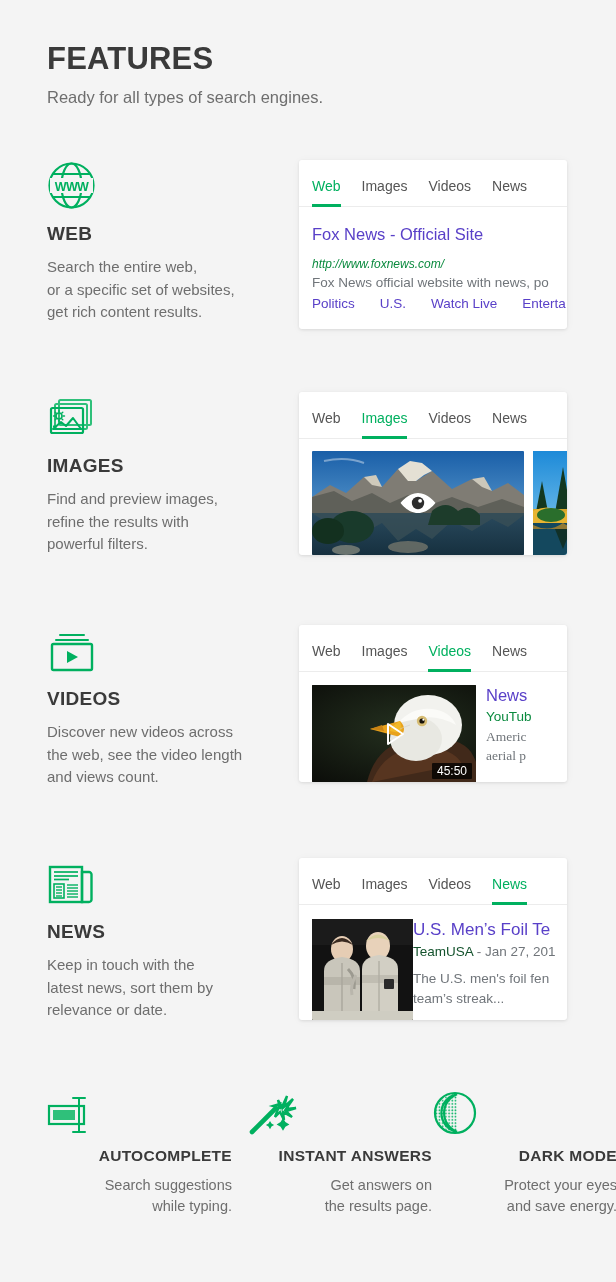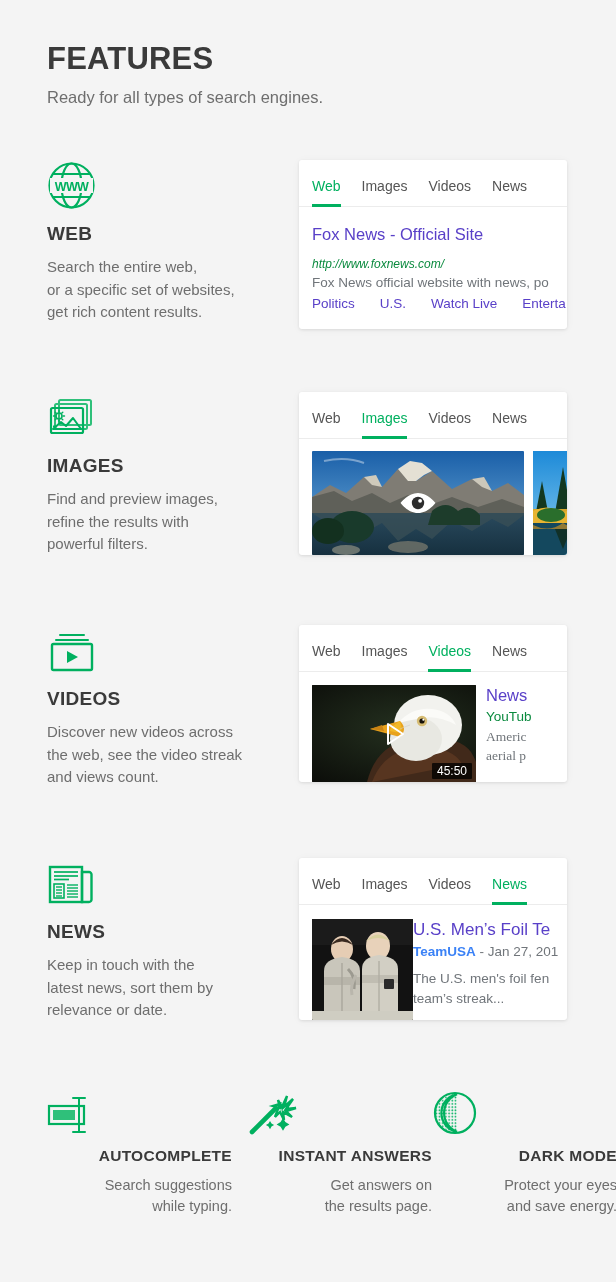--- a/index.html
+++ b/index.html
@@ -96,21 +96,21 @@
 
   
   .nrow { display: flex; padding: 14px 0 0 13px; }
   .nthumb {
     width: 101px; height: 101px; flex: 0 0 auto; position: relative;
     overflow: hidden; background: #151515; border-radius: 1px;
   }
   .nmeta { min-width: 0; }
   .nmeta .t { font-size: 17px; color: #5940c8; white-space: nowrap; line-height: 22px; }
   .nmeta .s { font-size: 13.5px; white-space: nowrap; margin-top: 3px; }
-  .nmeta .s b { color: #3b82f6; font-weight: bold; }
+  .nmeta .s b { color: #14532d; font-weight: normal; }
   .nmeta .s i { color: #70757a; font-style: normal; }
   .nmeta .d { font-size: 13.5px; color: #70757a; white-space: nowrap; margin-top: 10px; line-height: 20px; }
 
   
   .bottom { position: absolute; left: 0; top: 1090px; width: 616px; }
   .bcol { position: absolute; top: 0; width: 185px; text-align: right; }
   .bicon { height: 46px; display: flex; align-items: flex-end; }
   .btitle { margin-top: 11px; font-size: 15.5px; font-weight: bold; color: #3a3a3a; letter-spacing: 0.3px; white-space: nowrap; }
   .bdesc { margin-top: 10px; font-size: 14.5px; color: #6e6e6e; line-height: 21px; }
 
@@ -281,21 +281,21 @@
         <svg width="49" height="45" viewBox="0 0 49 45">
           <line x1="13" y1="5" x2="37" y2="5" stroke="#00b05f" stroke-width="2" stroke-linecap="round"></line>
           <line x1="9" y1="10" x2="41" y2="10" stroke="#00b05f" stroke-width="2" stroke-linecap="round"></line>
           <rect x="5" y="14" width="40" height="26" rx="1.5" fill="none" stroke="#00b05f" stroke-width="2.4"></rect>
           <path d="M20 21 L31 27 L20 33 Z" fill="#00b05f"></path>
         </svg>
       </div>
       <div class="ftitle">VIDEOS</div>
       <div class="fdesc">
         <div>Discover new videos across</div>
-        <div>the web, see the video streak</div>
+        <div>the web, see the video length</div>
         <div>and views count.</div>
       </div>
     </div>
 
     <div class="card">
       <div class="tabs">
         <div class="tab">Web</div>
         <div class="tab">Images</div>
         <div class="tab active">Videos</div>
         <div class="tab">News</div>

